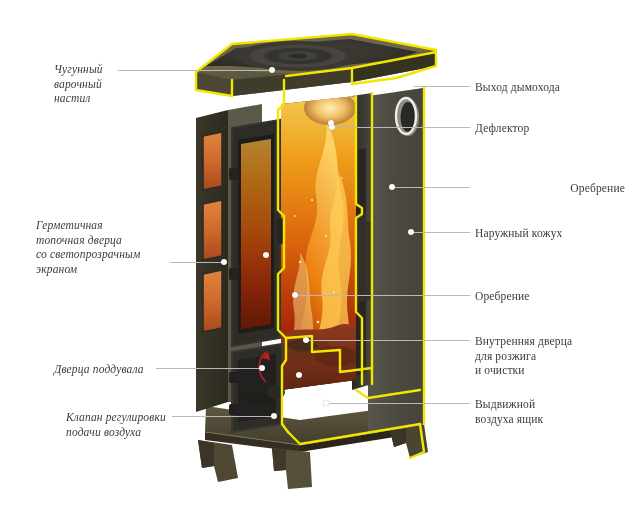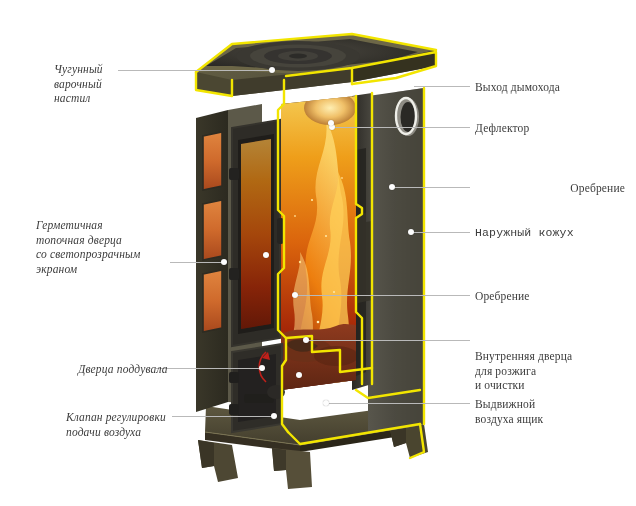--- a/index.html
+++ b/index.html
@@ -248,21 +248,21 @@
 
     <div class="leader" style="left:170px;top:262px;width:54px;"></div>
     <div class="dot" style="left:221px;top:259px;"></div>
     <div class="lbl left" style="left:36px;top:218px;width:120px;">Герметичная
 топочная дверца
 со светопрозрачным
 экраном</div>
 
     <div class="leader" style="left:156px;top:368px;width:106px;"></div>
     <div class="dot" style="left:259px;top:365px;"></div>
-    <div class="lbl left" style="left:54px;top:362px;width:110px;margin-left:24px;">Дверца поддувала</div>
+    <div class="lbl left" style="left:54px;top:362px;width:110px;">Дверца поддувала</div>
 
     <div class="leader" style="left:172px;top:416px;width:102px;"></div>
     <div class="dot" style="left:271px;top:413px;"></div>
     <div class="lbl left" style="left:66px;top:410px;width:125px;">Клапан регулировки
 подачи воздуха</div>
   </div>
 
   <div>
 
     <div class="leader" style="left:414px;top:86px;width:56px;"></div>
@@ -271,29 +271,29 @@
     <div class="leader" style="left:333px;top:127px;width:137px;"></div>
     <div class="dot" style="left:329px;top:124px;"></div>
     <div class="lbl right" style="left:475px;top:121px;width:150px;">Дефлектор</div>
 
     <div class="leader" style="left:392px;top:187px;width:78px;"></div>
     <div class="dot" style="left:389px;top:184px;"></div>
     <div class="lbl right" style="left:475px;top:181px;width:150px;text-align:right;">Оребрение</div>
 
     <div class="leader" style="left:411px;top:232px;width:59px;"></div>
     <div class="dot" style="left:408px;top:229px;"></div>
-    <div class="lbl right" style="left:475px;top:226px;width:150px;font-family:Liberation Mono, monospace;">Наружный кожух</div>
+    <div class="lbl right" style="left:475px;top:226px;width:150px;">Наружный кожух</div>
 
     <div class="leader" style="left:295px;top:295px;width:175px;"></div>
     <div class="dot" style="left:292px;top:292px;"></div>
     <div class="lbl right" style="left:475px;top:289px;width:150px;">Оребрение</div>
 
     <div class="leader" style="left:306px;top:340px;width:164px;"></div>
     <div class="dot" style="left:303px;top:337px;"></div>
-    <div class="lbl right" style="left:475px;top:334px;width:155px;margin-top:15px;">Внутренняя дверца
+    <div class="lbl right" style="left:475px;top:334px;width:155px;">Внутренняя дверца
 для розжига
 и очистки</div>
 
     <div class="leader" style="left:326px;top:403px;width:144px;"></div>
     <div class="dot" style="left:323px;top:400px;"></div>
     <div class="lbl right" style="left:475px;top:397px;width:150px;">Выдвижной
 воздуха ящик</div>
   </div>
 
   <div class="dot" style="left:328px;top:120px;"></div>

